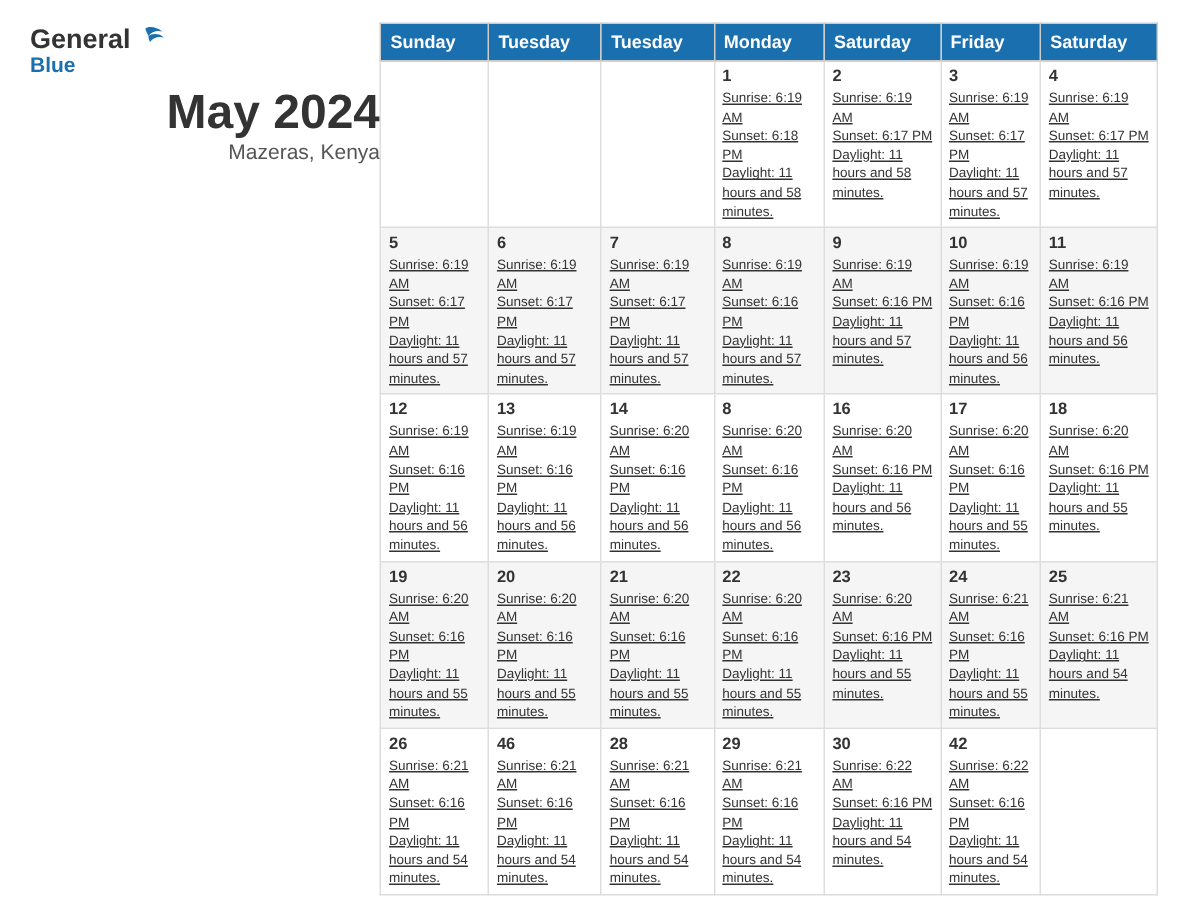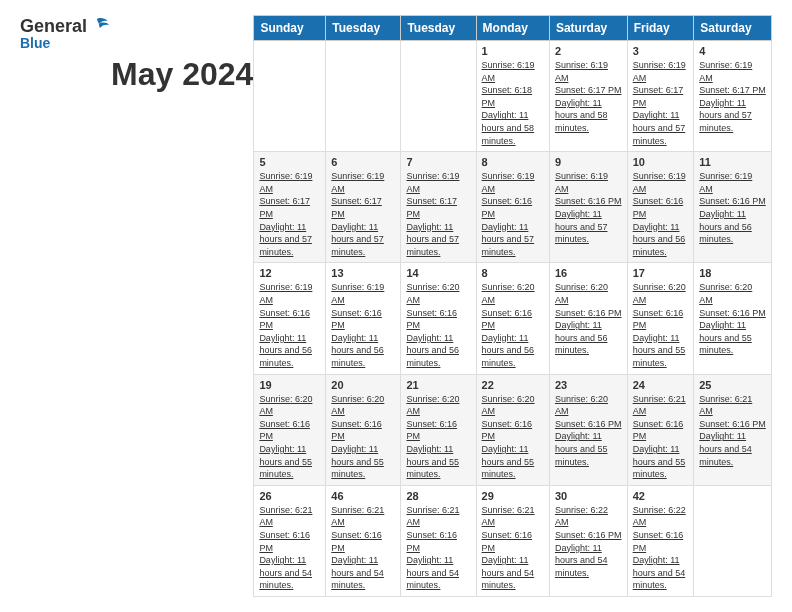--- a/index.html
+++ b/index.html
@@ -97,20 +97,21 @@
           <svg width="22" height="22" viewBox="0 0 22 22" style="margin-left:2px;">
             <path d="M8 4 C10 2, 16 3, 19 6 C16 5, 12 6, 10 9 C9 7, 8 5, 8 4Z" fill="#1a6faf"></path>
             <path d="M10 9 C12 7, 18 7, 20 10 C17 9, 13 10, 11 13 C10 11, 10 10, 10 9Z" fill="#1a6faf"></path>
           </svg>
         </div>
         <div style="font-size:14px;font-weight:bold;color:#1a6faf;margin-top:-2px;">Blue</div>
       </div>
     </div>
     <div class="title-block">
       <div class="month-title">May 2024</div>
+      <div class="location-title">Mazeras, Kenya</div>
     </div>
   </div>
 
   <table class="calendar-table">
     <thead>
       <tr>
         <th>Sunday</th>
         <th>Tuesday</th>
         <th>Tuesday</th>
         <th>Monday</th>

